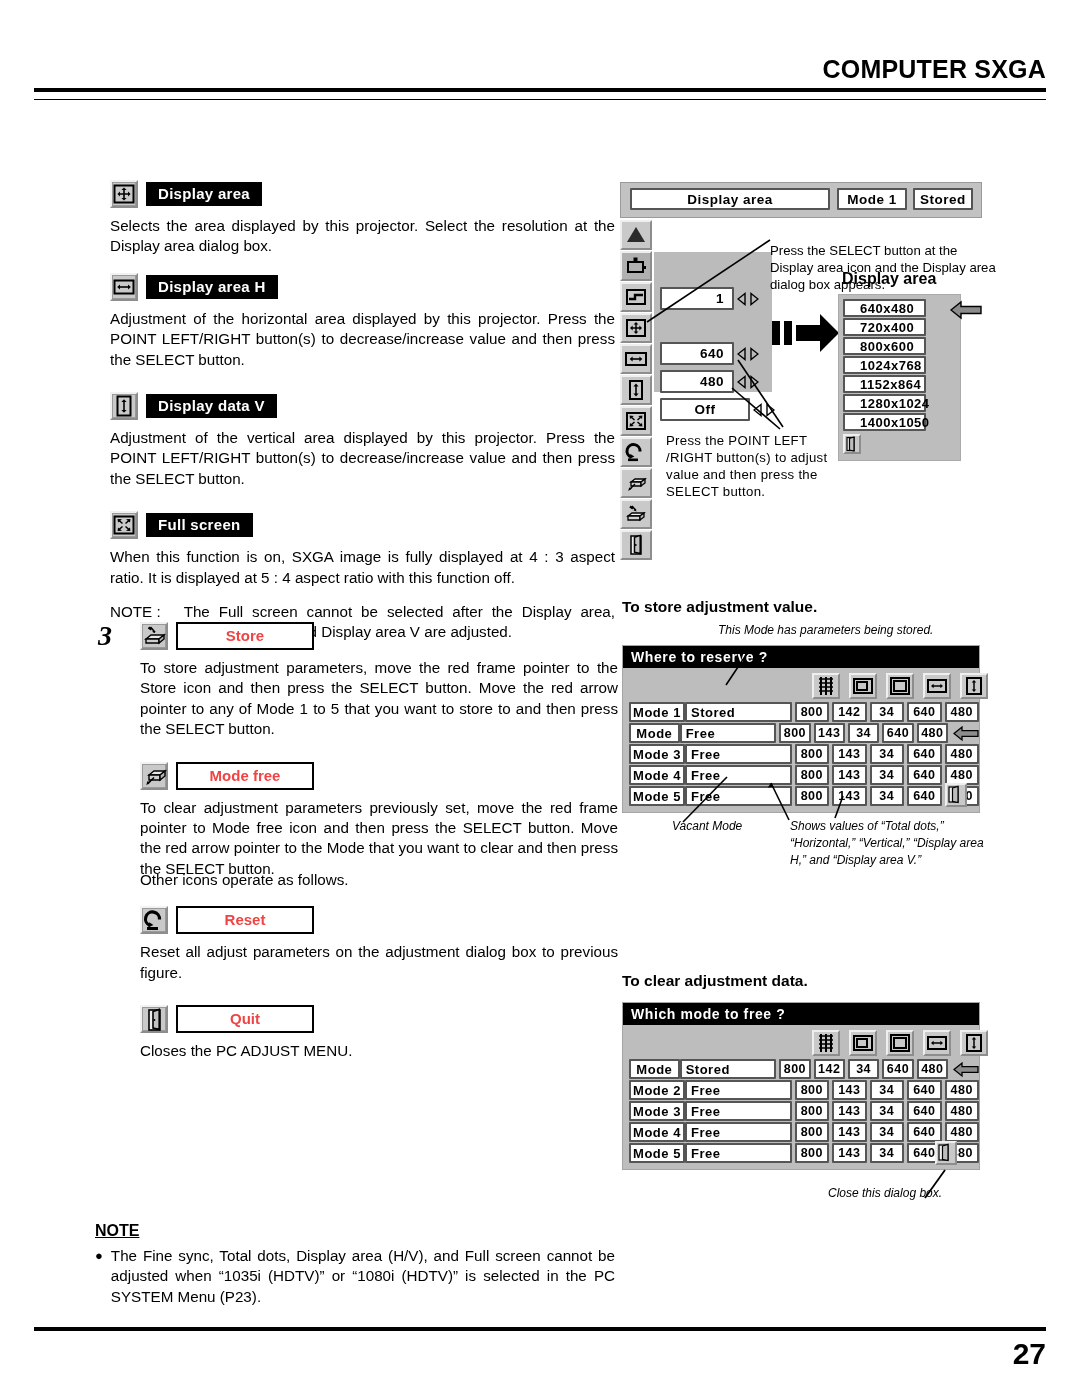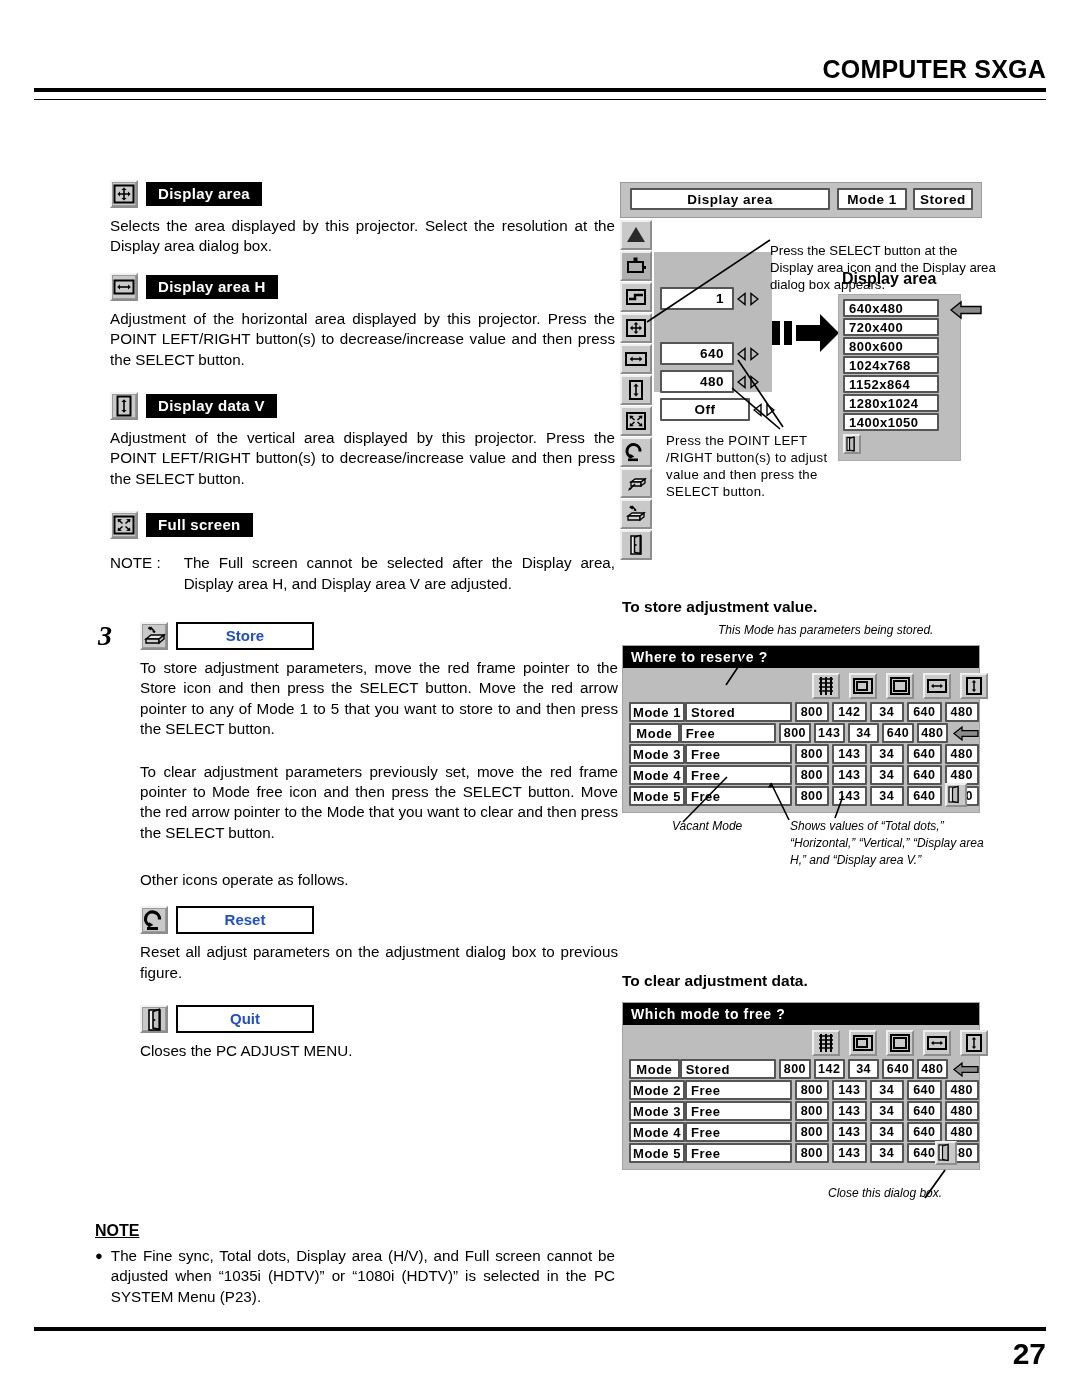--- a/index.html
+++ b/index.html
@@ -18,21 +18,21 @@
   
   .para{font-size:15.2px;line-height:20.4px;text-align:justify;}
   .para.nj{text-align:left;}
 
   
   #leftcol{position:absolute;left:110px;top:180px;width:505px;}
   .sec{margin-bottom:0;}
   .hdrow{display:flex;align-items:center;margin-bottom:8px;}
   .lbl-black{background:#000;color:#fff;font-weight:bold;font-size:15px;
              padding:3px 12px 4px 12px;margin-left:8px;display:inline-block;letter-spacing:.3px;}
-  .lbl-box{background:#fff;color:#1d4ed8;font-weight:bold;font-size:15px;
+  .lbl-box{background:#fff;color:#ef4444;font-weight:bold;font-size:15px;
            padding:3px 22px 4px 22px;margin-left:8px;display:inline-block;
            border:2px solid #000;text-align:center;min-width:90px;}
 
   
   .tile{width:28px;height:28px;background:#c9c9c9;
         border:2px solid #8d8d8d;border-top-color:#f2f2f2;border-left-color:#f2f2f2;
         box-shadow:inset 0 0 0 1px #9a9a9a;
         position:relative;flex:0 0 auto;box-sizing:border-box;}
   .tile svg{position:absolute;left:0;top:0;}
 
@@ -71,22 +71,22 @@
   .vfield{height:23px;line-height:20px;box-sizing:border-box;}
   .arrows{margin-left:3px;font-size:13px;letter-spacing:-1px;color:#000;}
 
   
   #bigarrow{position:absolute;left:152px;top:128px;}
 
   
   #dapop{position:absolute;left:218px;top:112px;width:112px;background:#bdbdbd;
          border:1px solid #aaa;padding:4px 5px 6px 4px;}
   #datitle{position:absolute;left:222px;top:88px;font-size:16px;font-weight:bold;}
-  .dares{width:96px;height:18px;line-height:15px;font-size:13px;margin-bottom:1px;
-         text-align:left;padding-left:4px;}
+  .dares{width:83px;height:18px;line-height:15px;font-size:13px;margin-bottom:1px;
+         text-align:left;padding-left:15px;}
   #dapointer{position:absolute;left:330px;top:118px;}
 
   
   .callout{font-size:13.2px;line-height:17px;}
 
   
   .tbl-wrap{position:absolute;background:#bdbdbd;border:1px solid #a5a5a5;}
   .tbl-title{background:#000;color:#fff;font-size:14px;font-weight:bold;
              padding:3px 0 3px 8px;letter-spacing:.6px;
              font-family:"Liberation Sans","DejaVu Sans",sans-serif;}
@@ -172,20 +172,21 @@
             <rect x="2.5" y="3.5" width="19" height="17" fill="none" stroke="#000" stroke-width="2"></rect>
             <path class="ln" d="M6.5 7 L10.5 10.5 M17.5 7 L13.5 10.5 M6.5 17 L10.5 13.5 M17.5 17 L13.5 13.5" stroke-width="1.5"></path>
             <path d="M5.6 6 l4.4 .3 l-4 3.2 z" fill="#000"></path>
             <path d="M18.4 6 l-4.4 .3 l4 3.2 z" fill="#000"></path>
             <path d="M5.6 18 l4.4 -.3 l-4 -3.2 z" fill="#000"></path>
             <path d="M18.4 18 l-4.4 -.3 l4 -3.2 z" fill="#000"></path>
           </svg>
         </span>
         <span class="lbl-black">Full screen</span>
       </div>
+      <div class="para">When this function is on, SXGA image is fully displayed at 4 : 3 aspect ratio.  It is displayed at 5 : 4 aspect ratio with this function off.</div>
       <div style="display:flex;margin-top:14px">
         <div class="para nj" style="white-space:nowrap;margin-right:23px">NOTE :</div>
         <div class="para">The Full screen cannot be selected after the Display area, Display area H, and Display area V are adjusted.</div>
       </div>
     </div>
   </div>
 
   <div id="step3">3</div>
 
   <div id="storecol">
@@ -201,20 +202,32 @@
             <path d="M13.6 9 l-3.3 -1 l1 -1.6 z" fill="#000"></path>
             <path class="ln" d="M6.5 3.5 L9.5 5.5" stroke-width="2.4"></path>
           </svg>
         </span>
         <span class="lbl-box">Store</span>
       </div>
       <div class="para">To store adjustment parameters, move the red frame pointer to the Store icon and then press the SELECT button.  Move the red arrow pointer to any of Mode 1 to 5 that you want to store to and then press the SELECT button.</div>
     </div>
 
     <div class="sec" style="margin-top:22px">
+      <div class="hdrow">
+        <span class="tile">
+          <svg width="26" height="26" viewBox="0 0 26 26">
+            <path d="M7 11 L12 7 L23 7 L18 11 Z" fill="#e8e8e8" stroke="#000" stroke-width="1.4"></path>
+            <path d="M7 11 L7 16 L18 16 L18 11 Z" fill="#cfcfcf" stroke="#000" stroke-width="1.4"></path>
+            <path d="M18 11 L23 7 L23 12 L18 16 Z" fill="#b5b5b5" stroke="#000" stroke-width="1.4"></path>
+            <path class="ln" d="M12 13.5 L5.5 20" stroke-width="1.6"></path>
+            <path d="M4.3 21.3 l1 -4 l3 1 z" fill="#000"></path>
+          </svg>
+        </span>
+        <span class="lbl-box">Mode free</span>
+      </div>
       <div class="para">To clear adjustment parameters previously set, move the red frame pointer to Mode free icon and then press the SELECT button.  Move the red arrow pointer to the Mode that you want to clear and then press the SELECT button.</div>
     </div>
   </div>
 
   <div id="othercol">
     <div class="para nj">Other icons operate as follows.</div>
 
     <div class="sec" style="margin-top:16px">
       <div class="hdrow">
         <span class="tile">

